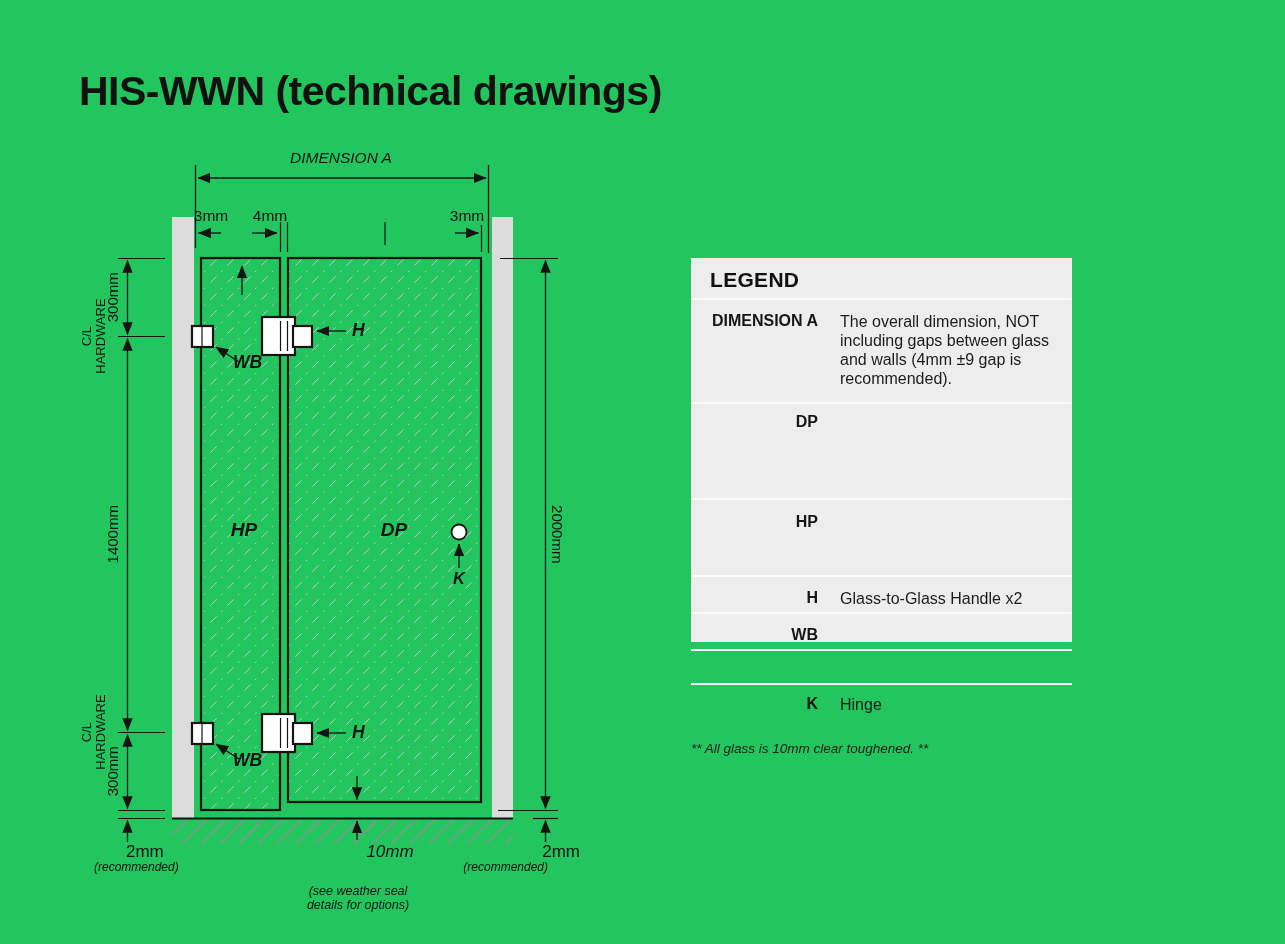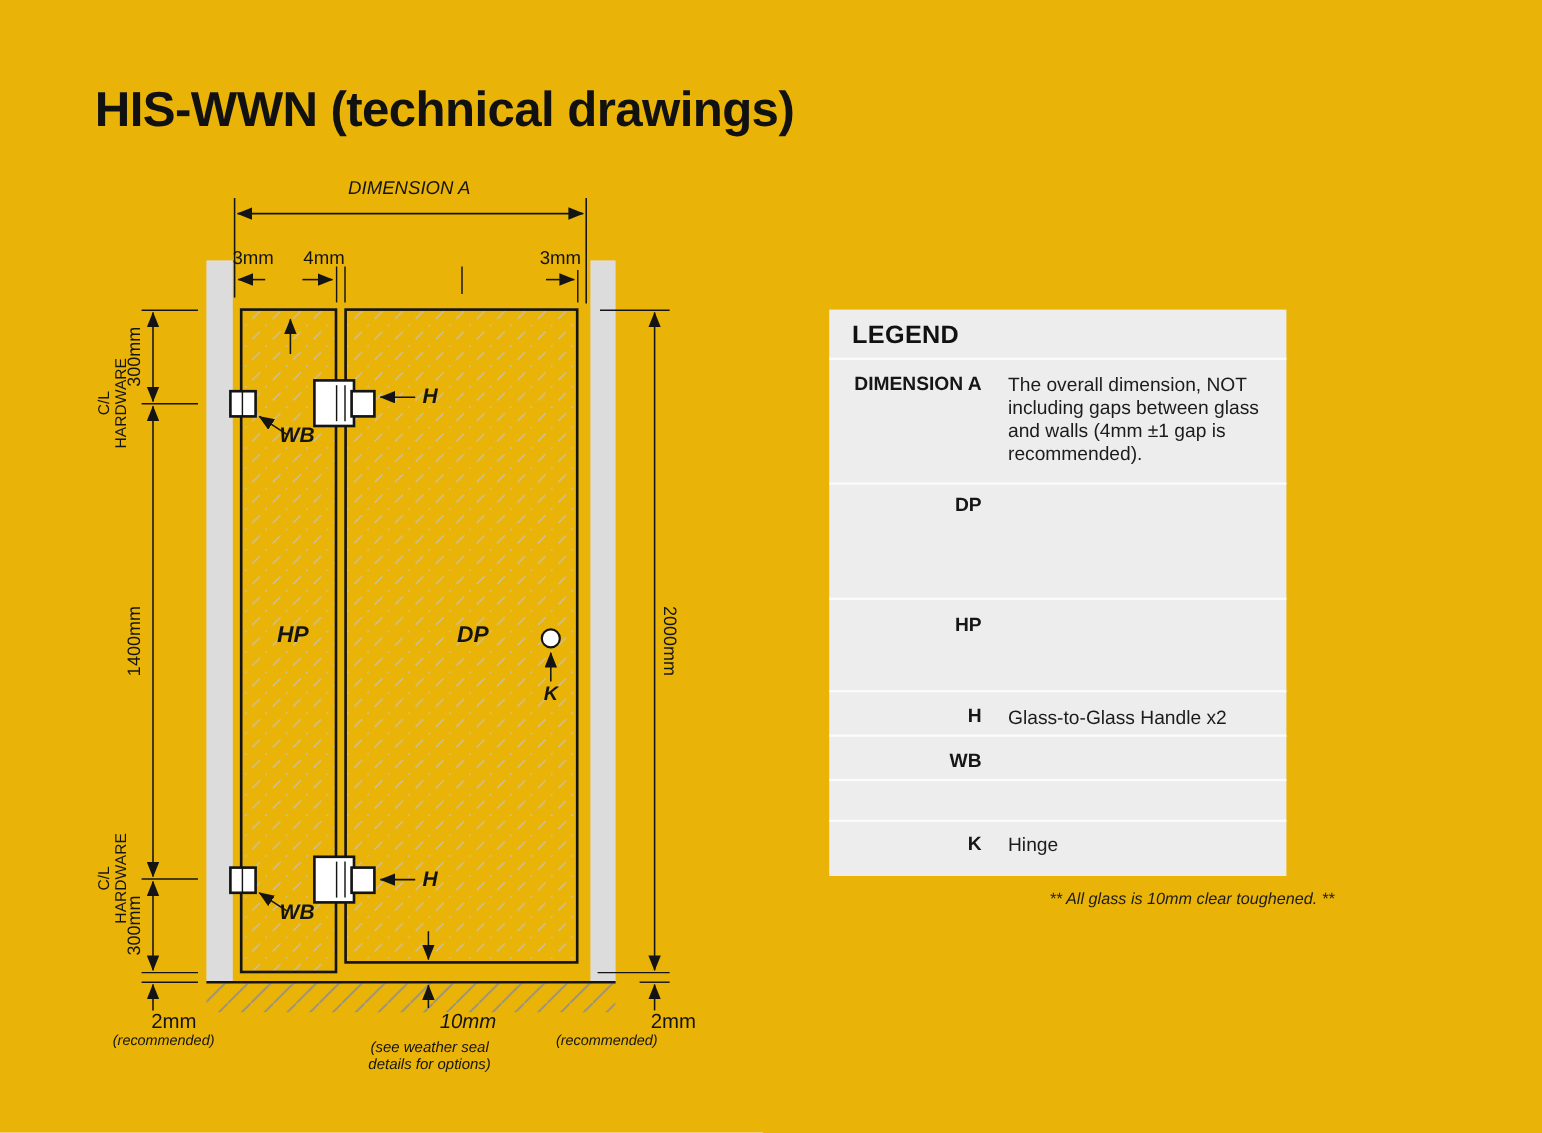--- a/index.html
+++ b/index.html
@@ -1,48 +1,48 @@
 <!DOCTYPE html>
 <html><head>
 <meta charset="utf-8">
 <style>
   html,body{margin:0;padding:0;background:#fff;}
-  .page{position:relative;width:1285px;height:944px;background:#eab308;overflow:hidden;
+  .page{position:relative;width:1285px;height:944px;background:#22c55e;overflow:hidden;
         font-family:"Liberation Sans","DejaVu Sans",sans-serif;color:#141414;}
   .title{position:absolute;left:79px;top:68px;margin:0;font-size:41px;font-weight:bold;
          letter-spacing:-0.5px;color:#111;}
   svg.draw{position:absolute;left:0;top:0;}
   .dim{stroke:#141414;stroke-width:1.3;fill:none;}
   .thin{stroke:#141414;stroke-width:1.2;fill:none;}
   .obj{stroke:#141414;stroke-width:2.2;}
   .lbl{position:absolute;font-size:15.5px;color:#141414;line-height:1.1;}
   .ctr{text-align:center;}
   .it{font-style:italic;}
   .bi{font-style:italic;font-weight:bold;}
   .rot-ccw{transform:rotate(-90deg);}
   .rot-cw{transform:rotate(90deg);}
   .pre{white-space:pre-line;}
   .small{font-size:12px;font-style:italic;}
   .big{font-size:17px;margin-left:32px;}
   
-  .legend{position:absolute;left:691px;top:258px;width:381px;height:472px;background:#ededed;
+  .legend{position:absolute;left:691px;top:258px;width:381px;height:384px;background:#ededed;
           box-sizing:border-box;}
   .lg-title{height:40px;box-sizing:border-box;padding:10px 0 0 19px;font-size:21px;
             font-weight:bold;letter-spacing:0.3px;color:#111;}
   .lg-row{display:flex;box-sizing:border-box;border-top:2px solid #fbfbfb;}
   .lg-term{width:127px;flex:0 0 127px;text-align:right;font-weight:bold;font-size:16px;color:#161616;}
   .lg-desc{margin-left:22px;font-size:16px;line-height:19px;color:#1c1c1c;white-space:pre;}
   .r0{height:104px;padding-top:12px;}
   .r1{height:96px;padding-top:9px;}
   .r2{height:77px;padding-top:13px;}
   .r3{height:37px;padding-top:12px;}
   .r4{height:37px;padding-top:12px;}
   .r5{height:34px;}
   .r6{height:47px;padding-top:10px;}
-  .footnote{position:absolute;left:731px;top:741px;width:381px;text-align:right;
+  .footnote{position:absolute;left:691px;top:741px;width:381px;text-align:left;
             font-size:13.5px;font-style:italic;color:#1c1c1c;}
 </style>
 </head>
 <body>
 
 <div class="page">
 
   <h1 class="title">HIS-WWN (technical drawings)</h1>
 
   <svg class="draw" width="1285" height="944" viewBox="0 0 1285 944">
@@ -161,32 +161,32 @@
   <div class="lbl bi ctr" style="left:376px;top:520px;width:36px;font-size:19px;">DP</div>
   <div class="lbl bi" style="left:352px;top:321px;font-size:17.5px;">H</div>
   <div class="lbl bi" style="left:352px;top:723px;font-size:17.5px;">H</div>
   <div class="lbl bi" style="left:233px;top:353px;font-size:17.5px;">WB</div>
   <div class="lbl bi" style="left:233px;top:751px;font-size:17.5px;">WB</div>
   <div class="lbl bi ctr" style="left:451px;top:569px;width:16px;font-size:16.5px;">K</div>
 
   <div class="lbl big" style="left:94px;top:843px;">2mm</div>
   <div class="lbl small" style="left:94px;top:861px;">(recommended)</div>
   <div class="lbl big it ctr" style="left:317px;top:843px;width:82px;">10mm</div>
-  <div class="lbl it ctr pre" style="left:285px;top:866px;width:146px;font-size:12.5px;line-height:14px;">(see weather seal
+  <div class="lbl it ctr pre" style="left:285px;top:884px;width:146px;font-size:12.5px;line-height:14px;">(see weather seal
 details for options)</div>
   <div class="lbl big" style="left:468px;top:843px;width:80px;text-align:right;">2mm</div>
   <div class="lbl small" style="left:448px;top:861px;width:100px;text-align:right;">(recommended)</div>
 
   <div class="legend">
     <div class="lg-title">LEGEND</div>
     <div class="lg-row r0">
       <div class="lg-term">DIMENSION A</div>
       <div class="lg-desc">The overall dimension, NOT
 including gaps between glass
-and walls (4mm ±1 gap is
+and walls (4mm ±9 gap is
 recommended).</div>
     </div>
     <div class="lg-row r1">
       <div class="lg-term">DP</div>
     </div>
     <div class="lg-row r2">
       <div class="lg-term">HP</div>
     </div>
     <div class="lg-row r3">
       <div class="lg-term">H</div>

